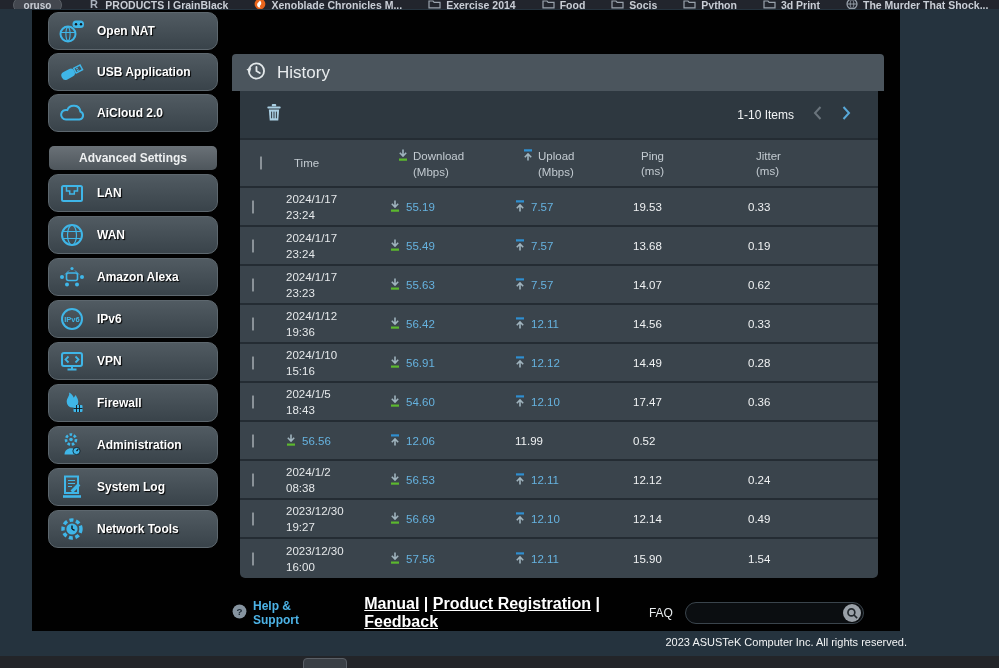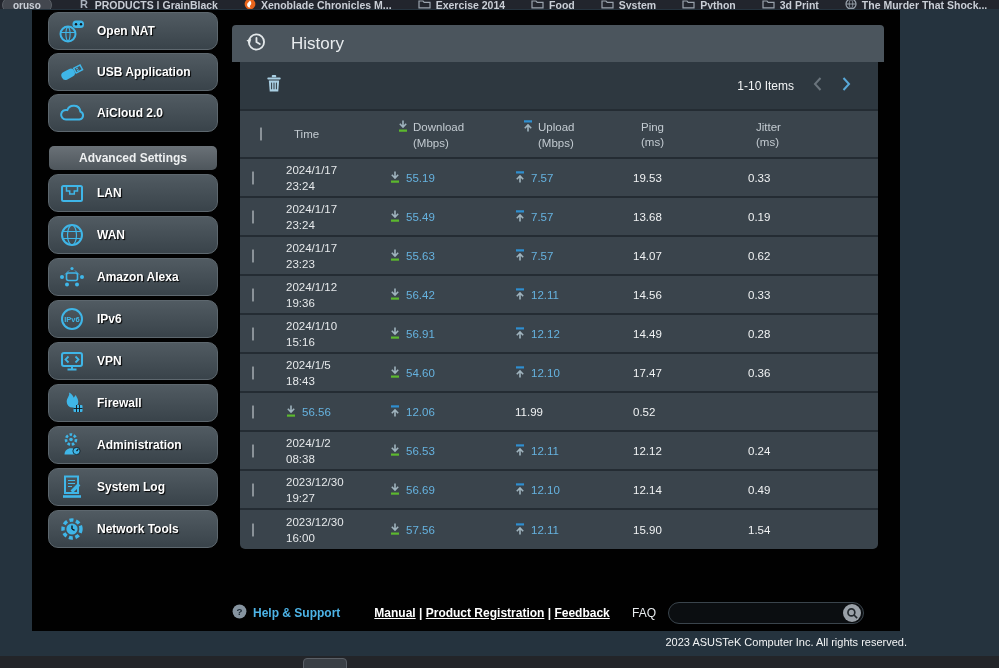--- a/index.html
+++ b/index.html
@@ -1,21 +1,21 @@
 <!DOCTYPE html>
 <html><head>
 <meta charset="utf-8">
 <style>
   html,body{margin:0;padding:0;width:999px;height:668px;overflow:hidden;
     font-family:"Liberation Sans",sans-serif;background:#25333e;}
   *{box-sizing:border-box;}
 
   
   .bookmarks{position:absolute;top:0;left:0;right:0;height:9px;background:#22252d;
-    display:flex;align-items:center;gap:26px;padding-left:2px;overflow:hidden;white-space:nowrap;}
+    display:flex;align-items:center;gap:26px;padding-left:2px;overflow:hidden;white-space:nowrap;justify-content:center;}
   .bm-partial{flex:0 0 auto;height:16px;line-height:16px;padding:0 10px;border-radius:8px;
     background:#43474f;border:1px solid #5a5f66;color:#c9ced6;font-size:10px;font-weight:bold;}
   .bm-item{flex:0 0 auto;display:flex;align-items:center;gap:5px;color:#c9ced6;
     font-size:10.5px;font-weight:bold;}
   .bm-item svg{flex:0 0 auto;}
 
   
   .outside{position:absolute;top:9px;left:0;right:0;height:647px;background:#25333e;}
   .copyright{position:absolute;top:627px;right:92px;color:#f2f4f5;font-size:11px;}
 
@@ -29,21 +29,21 @@
   .side-btn .ico{width:30px;height:30px;margin-left:8px;display:flex;align-items:center;justify-content:center;}
   .side-btn .lbl{margin-left:10px;color:#fff;font-size:12px;font-weight:bold;text-shadow:1px 1px 1px #000;}
   .adv-head{margin:14px 1px 4px 1px;height:24px;line-height:24px;text-align:center;
     background:linear-gradient(#6a7177,#4e565c);border-radius:5px;color:#eef0f1;
     font-size:12px;font-weight:bold;}
   .adv .side-btn{margin-bottom:4px;}
 
   
   .main{position:absolute;left:200px;top:15px;width:652px;}
   .title-band{height:37px;background:#4b555d;border-radius:4px 4px 0 0;
-    display:flex;align-items:center;padding-left:13px;gap:24px;}
+    display:flex;align-items:center;padding-left:13px;gap:10px;margin-top:29px;}
   .title-band .t{color:#e8ecee;font-size:17px;font-weight:500;}
   .container{margin:0 6px 0 8px;background:#3a444c;border-radius:0 0 5px 5px;overflow:hidden;}
   .toolbar{height:49px;background:#2e3840;display:flex;align-items:center;
     padding:0 26px;border-bottom:2px solid #242c33;}
   .pag{margin-left:auto;display:flex;align-items:center;gap:18px;}
   .pag .cnt{color:#f2f4f5;font-size:12px;}
   .grid{display:grid;grid-template-columns:34px 104px 125px 118px 115px 1fr;align-items:center;padding-left:20px;}
   .thead{height:48px;border-bottom:2px solid #242c33;color:#c3cbd1;font-size:11.5px;}
   .thead .h2{margin-top:3px;}
   .thead .unit-ind{padding-left:15px;}
@@ -53,21 +53,21 @@
   .cell-time{color:#e6e9eb;line-height:16px;}
   .val-link{color:#66b3e0;}
   .val-plain{color:#f0f2f3;}
   .vcell{display:flex;align-items:center;gap:6px;}
   .checkbox{width:13px;height:13px;border:1px solid #8a9298;background:#2a333a;border-radius:2px;cursor:pointer;}
 
   
   .pfooter{position:absolute;left:200px;top:588px;width:652px;height:30px;
     display:flex;align-items:center;}
   .help{display:flex;align-items:center;gap:6px;color:#4db3e6;font-size:12px;font-weight:bold;}
-  .flinks{margin-left:34px;color:#fff;font-size:12px;font-weight:bold;}
+  .flinks{margin-left:34px;color:#fff;font-size:16px;font-weight:bold;}
   .flinks a{color:#fff;text-decoration:underline;cursor:pointer;}
   .flinks .sep{text-decoration:none;font-weight:bold;}
   .faq{margin-left:auto;color:#e8ecee;font-size:12px;margin-right:12px;}
   .searchpill{width:196px;height:22px;margin-right:20px;border-radius:11px;background:#0b0e11;
     border:1px solid #3a444c;display:flex;align-items:center;padding:0 2px 0 10px;}
   .searchpill input{flex:1;background:transparent;border:none;outline:none;color:#dfe5e8;font-size:11px;min-width:0;}
   .magbtn{width:18px;height:18px;border-radius:50%;background:#9aa1a8;display:flex;
     align-items:center;justify-content:center;cursor:pointer;flex:0 0 auto;}
 
   
@@ -103,21 +103,21 @@
       <span class="bm-item">
         <span><svg width="13" height="11" viewBox="0 0 13 11">
             <path d="M1 3h4l1.2 1.4H12V9.8H1z" fill="none" stroke="#9aa3ad" stroke-width="1.2"></path>
           </svg></span>
         <span>Food</span>
       </span>
       <span class="bm-item">
         <span><svg width="13" height="11" viewBox="0 0 13 11">
             <path d="M1 3h4l1.2 1.4H12V9.8H1z" fill="none" stroke="#9aa3ad" stroke-width="1.2"></path>
           </svg></span>
-        <span>System</span>
+        <span>Socis</span>
       </span>
       <span class="bm-item">
         <span><svg width="13" height="11" viewBox="0 0 13 11">
             <path d="M1 3h4l1.2 1.4H12V9.8H1z" fill="none" stroke="#9aa3ad" stroke-width="1.2"></path>
           </svg></span>
         <span>Python</span>
       </span>
       <span class="bm-item">
         <span><svg width="13" height="11" viewBox="0 0 13 11">
             <path d="M1 3h4l1.2 1.4H12V9.8H1z" fill="none" stroke="#9aa3ad" stroke-width="1.2"></path>

